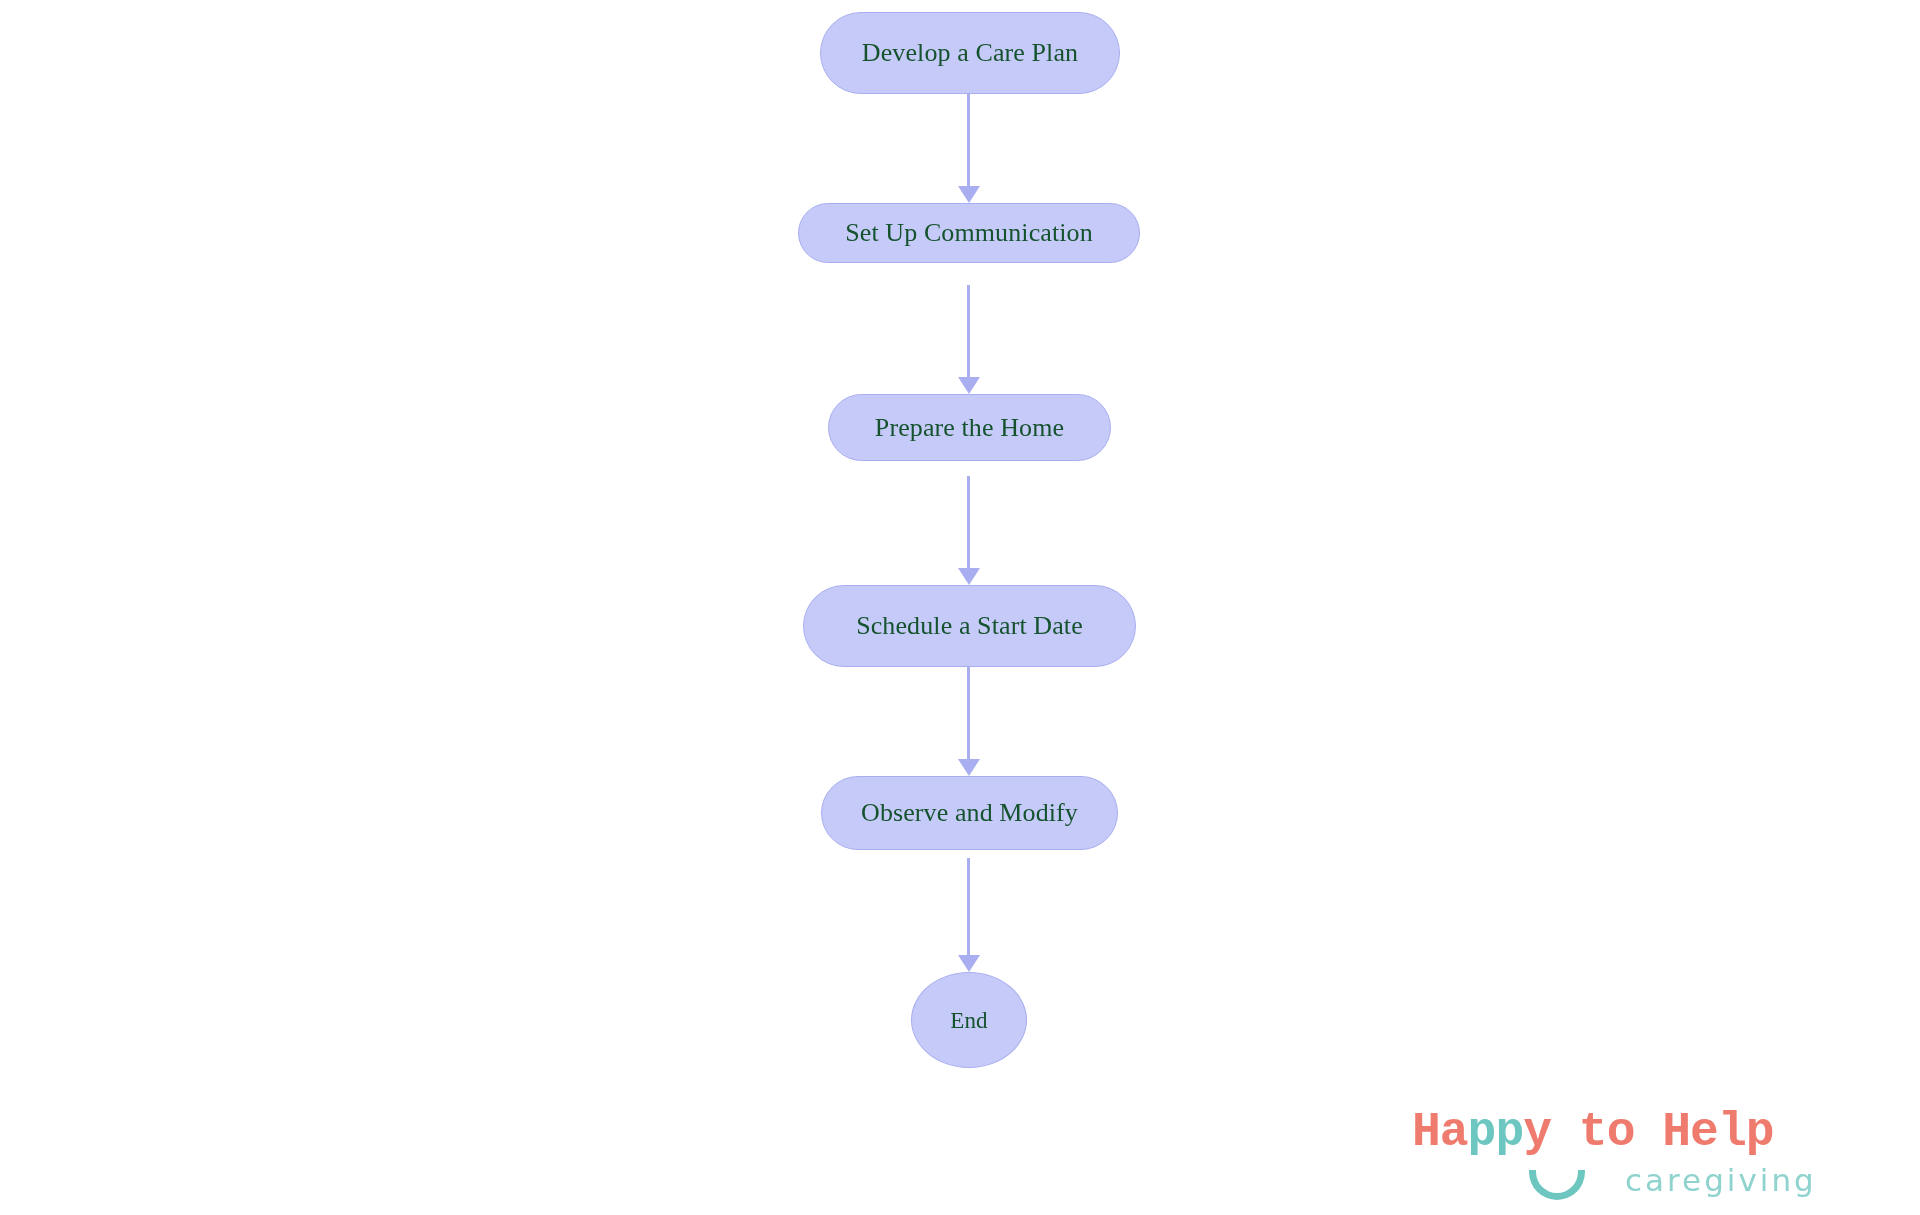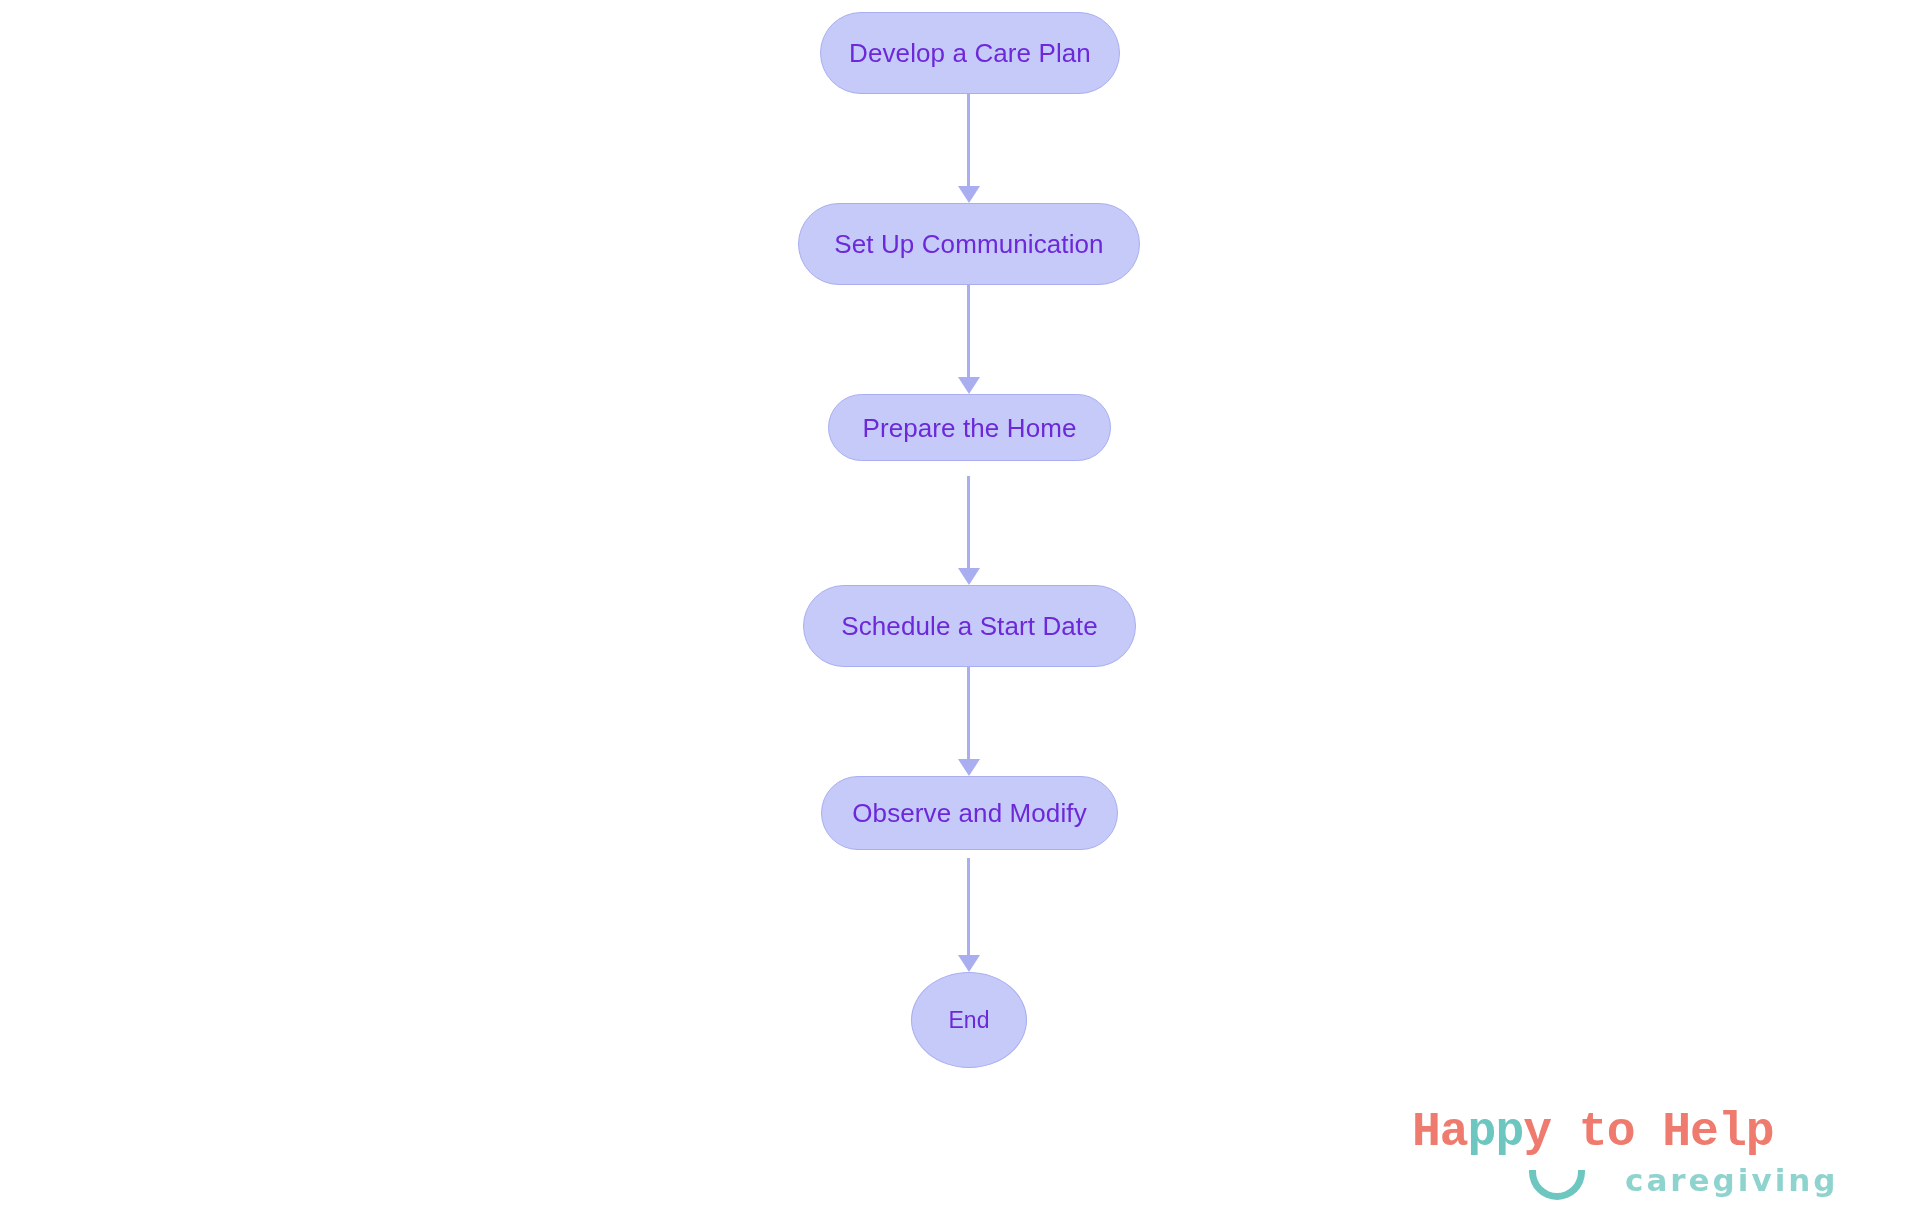--- a/index.html
+++ b/index.html
@@ -25,22 +25,22 @@
   }
 
   .flow-node {
     position: absolute;
     box-sizing: border-box;
     background: #c6caf9;
     border: 1.6px solid #a9aef0;
     display: flex;
     align-items: center;
     justify-content: center;
-    color: #6d28d9;
-    font-family: Liberation Sans, sans-serif;
+    color: #14532d;
+    font-family: Liberation Serif, serif;
     font-size: 26px;
     font-weight: 400;
     letter-spacing: 0.1px;
     white-space: nowrap;
     line-height: 1;
   }
   .flow-node.pill {
     border-radius: 999px;
   }
   .flow-node.circle {
@@ -87,21 +87,21 @@
     white-space: nowrap;
   }
   .logo-coral { color: #ef7b6e; }
   .logo-teal  { color: #6ec6c0; }
   .logo-sub {
     position: absolute;
     left: 213px;
     top: 57px;
     font-family: "DejaVu Sans", sans-serif;
     font-size: 31px;
-    font-weight: 700;
+    font-weight: 400;
     letter-spacing: 3px;
     line-height: 1;
     color: #8fd3ce;
     white-space: nowrap;
   }
   .logo-smile {
     position: absolute;
     left: 117px;
     top: 62px;
     width: 56px;
@@ -137,21 +137,21 @@
     <div class="edge-head" style="left:-9.5px; top:92px;"></div>
   </div>
 
   <div class="flow-edge" style="left:967px; top:858px; width:3px; height:114px;">
     <div class="edge-line" style="height:97px;"></div>
     <div class="edge-head" style="left:-9.5px; top:97px;"></div>
   </div>
 
   <div class="flow-node pill" style="left:820px; top:12px; width:300px; height:82px;">Develop a Care Plan</div>
 
-  <div class="flow-node pill" style="left:798px; top:203px; width:342px; height:82px;">Set Up Communication</div>
+  <div class="flow-node pill" style="left:798px; top:203px; width:342px; height:60px;">Set Up Communication</div>
 
   <div class="flow-node pill" style="left:828px; top:394px; width:283px; height:67px;">Prepare the Home</div>
 
   <div class="flow-node pill" style="left:803px; top:585px; width:333px; height:82px;">Schedule a Start Date</div>
 
   <div class="flow-node pill" style="left:821px; top:776px; width:297px; height:74px;">Observe and Modify</div>
 
   <div class="flow-node circle" style="left:911px; top:972px; width:116px; height:96px;">End</div>
 
 </div>

